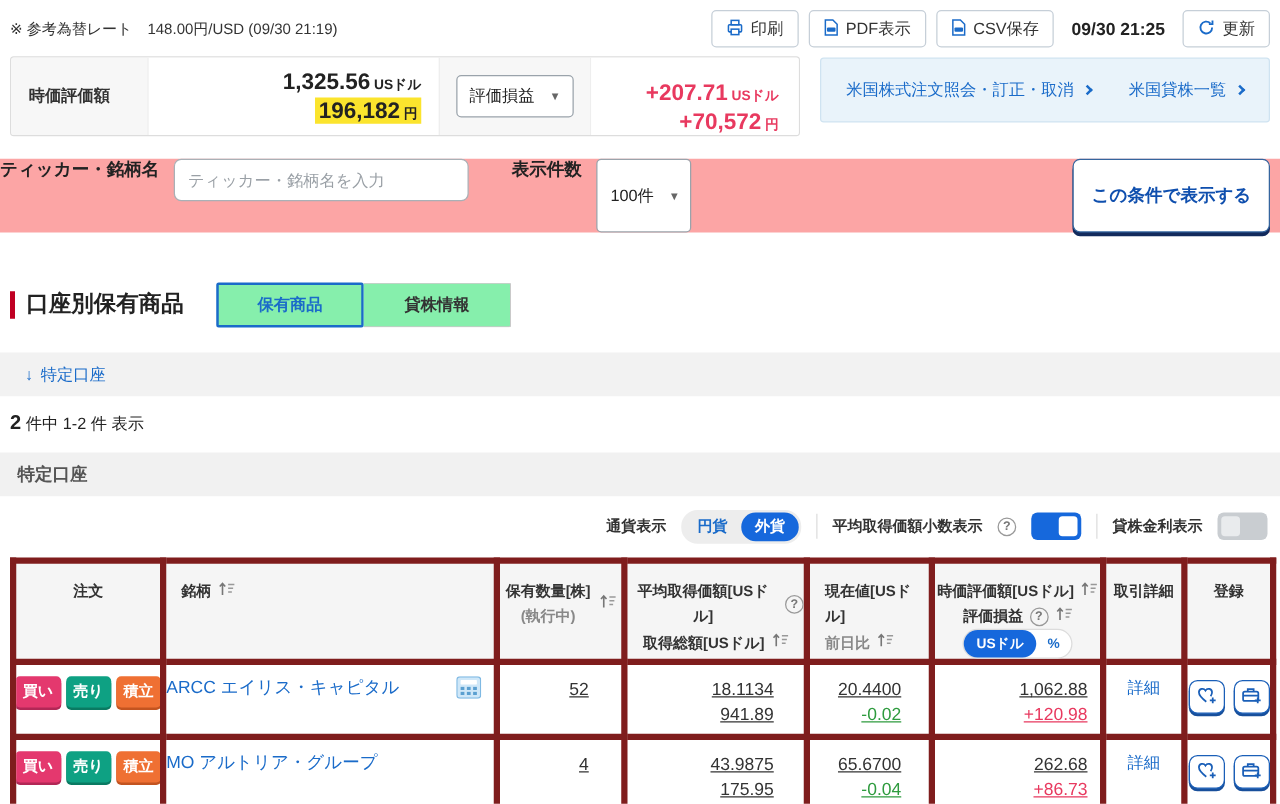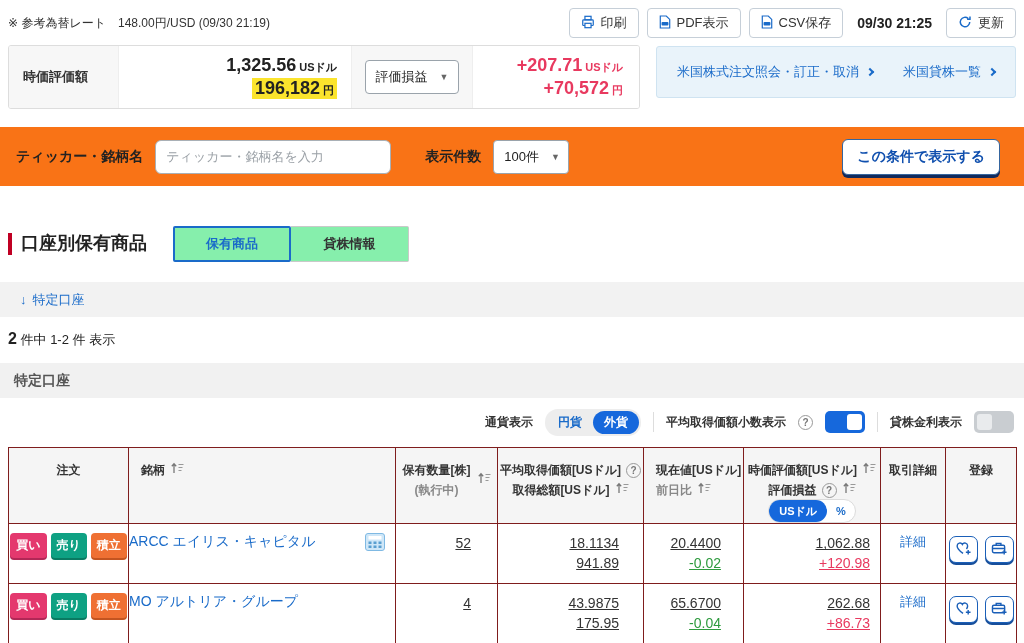--- a/index.html
+++ b/index.html
@@ -17,29 +17,29 @@
   .summary-wrap{display:flex;gap:16px;margin:7px 8px 0;}
   .summary-box{display:flex;border:1px solid #ddd;border-radius:3px;height:64px;width:660px;overflow:hidden;}
   .s-label{width:110px;background:#f7f7f7;display:flex;align-items:center;padding-left:14px;font-weight:bold;font-size:13px;border-right:1px solid #eee;}
   .s-values{width:232px;background:#fff;display:flex;flex-direction:column;justify-content:center;align-items:flex-end;padding-right:14px;gap:2px;}
   .big-num{font-size:18px;font-weight:bold;color:#222;}
   .unit{font-size:11px;color:#222;margin-left:3px;font-weight:bold;}
   .hl{background:#fbe42d;padding:0 3px;}
   .s-select{width:122px;background:#f7f7f7;display:flex;align-items:center;justify-content:center;border-left:1px solid #eee;border-right:1px solid #eee;}
   .select-btn{display:inline-flex;align-items:center;gap:12px;background:#fff;border:1px solid #9aa3ab;border-radius:4px;padding:7px 10px;font-size:13px;color:#222;cursor:pointer;white-space:nowrap;}
   .caret{font-size:9px;color:#666;}
-  .s-pl{flex:1;background:#fff;display:flex;flex-direction:column;justify-content:center;align-items:flex-end;padding-right:16px;gap:2px;}
+  .s-pl{flex:1;background:#fff;display:flex;flex-direction:column;justify-content:flex-end;align-items:flex-end;padding-right:16px;gap:2px;}
   .pl-num{font-size:18px;font-weight:bold;color:#e8395f;}
   .pl-unit{font-size:11px;color:#e8395f;font-weight:bold;margin-left:3px;}
   .links-box{flex:1;height:52px;margin-top:1px;background:#e9f3fa;border:1px solid #cfe3f1;border-radius:3px;display:flex;align-items:center;gap:30px;padding:0 20px;}
   .blue-link{color:#1a6bc9;font-size:13px;display:inline-flex;align-items:center;gap:8px;cursor:pointer;white-space:nowrap;}
   .chev{width:6px;height:6px;border-top:2px solid #1a6bc9;border-right:2px solid #1a6bc9;transform:rotate(45deg);display:inline-block;}
 
   
-  .filter-band{margin-top:18px;background:#f97316;height:59px;display:flex;align-items:center;padding:0 16px;}
+  .filter-band{margin-top:18px;background:#fca5a5;height:59px;display:flex;padding:0 0;}
   .f-label{font-weight:bold;font-size:14px;color:#222;white-space:nowrap;}
   .ticker-input{width:236px;height:34px;border:1px solid #a9b0b6;border-radius:6px;margin-left:12px;padding:0 10px;font-size:13px;background:#fff;color:#333;}
   .ticker-input::placeholder{color:#9aa0a6;}
   .count-label{margin-left:34px;}
   .count-select{margin-left:12px;width:76px;justify-content:space-between;}
   .apply-btn{margin-left:auto;margin-right:8px;background:#fff;color:#0f4fae;font-weight:bold;font-size:14px;border:1px solid #35659e;border-radius:6px;padding:8px 14px;box-shadow:0 3px 0 #122a5c;cursor:pointer;white-space:nowrap;}
 
   
   .section-row{display:flex;align-items:center;margin:40px 8px 0;height:36px;}
   .section-title{border-left:4px solid #c00023;padding-left:9px;font-size:18px;font-weight:bold;color:#222;line-height:1.2;white-space:nowrap;}
@@ -65,21 +65,21 @@
   .v-div{width:1px;height:20px;background:#ddd;}
   .q-icon{width:15px;height:15px;border:1px solid #999;border-radius:50%;color:#777;font-size:10px;font-weight:bold;display:inline-flex;align-items:center;justify-content:center;flex:none;}
   .toggle{width:40px;height:22px;border-radius:5px;position:relative;cursor:pointer;flex:none;}
   .toggle-on{background:#1668dc;}
   .toggle-on .knob{position:absolute;right:3px;top:3px;width:15px;height:16px;background:#fff;border-radius:3px;}
   .toggle-off{background:#c9cdd1;}
   .toggle-off .knob{position:absolute;left:3px;top:3px;width:15px;height:16px;background:#e9ebed;border-radius:3px;}
 
   
   .holdings-table{width:1008px;margin:12px 8px 0;border-collapse:collapse;table-layout:fixed;}
-  .holdings-table th,.holdings-table td{border:1px solid #7f1d1d;overflow:hidden;}
+  .holdings-table th,.holdings-table td{border:5px solid #7f1d1d;overflow:hidden;}
   .holdings-table th{background:#f5f5f5;font-size:12px;font-weight:bold;color:#333;height:72px;vertical-align:top;padding-top:12px;line-height:1.7;}
   .holdings-table td{height:60px;vertical-align:top;padding-top:9px;font-size:14px;background:#fff;}
   .th-center{text-align:center;}
   .th-left{text-align:left;padding-left:12px;}
   .th-sub{color:#888;}
   .h-inline{display:inline-flex;align-items:center;gap:5px;}
   .h-qty{display:flex;justify-content:center;gap:6px;align-items:center;}
   .unit-pill{display:inline-flex;background:#fff;border:1px solid #dcdcdc;border-radius:12px;align-items:center;margin-top:4px;}
   .unit-usd{background:#1668dc;color:#fff;font-weight:bold;border-radius:11px;padding:2px 10px;font-size:11px;}
   .unit-pct{color:#1a6bc9;font-weight:bold;padding:2px 9px;font-size:11px;}

